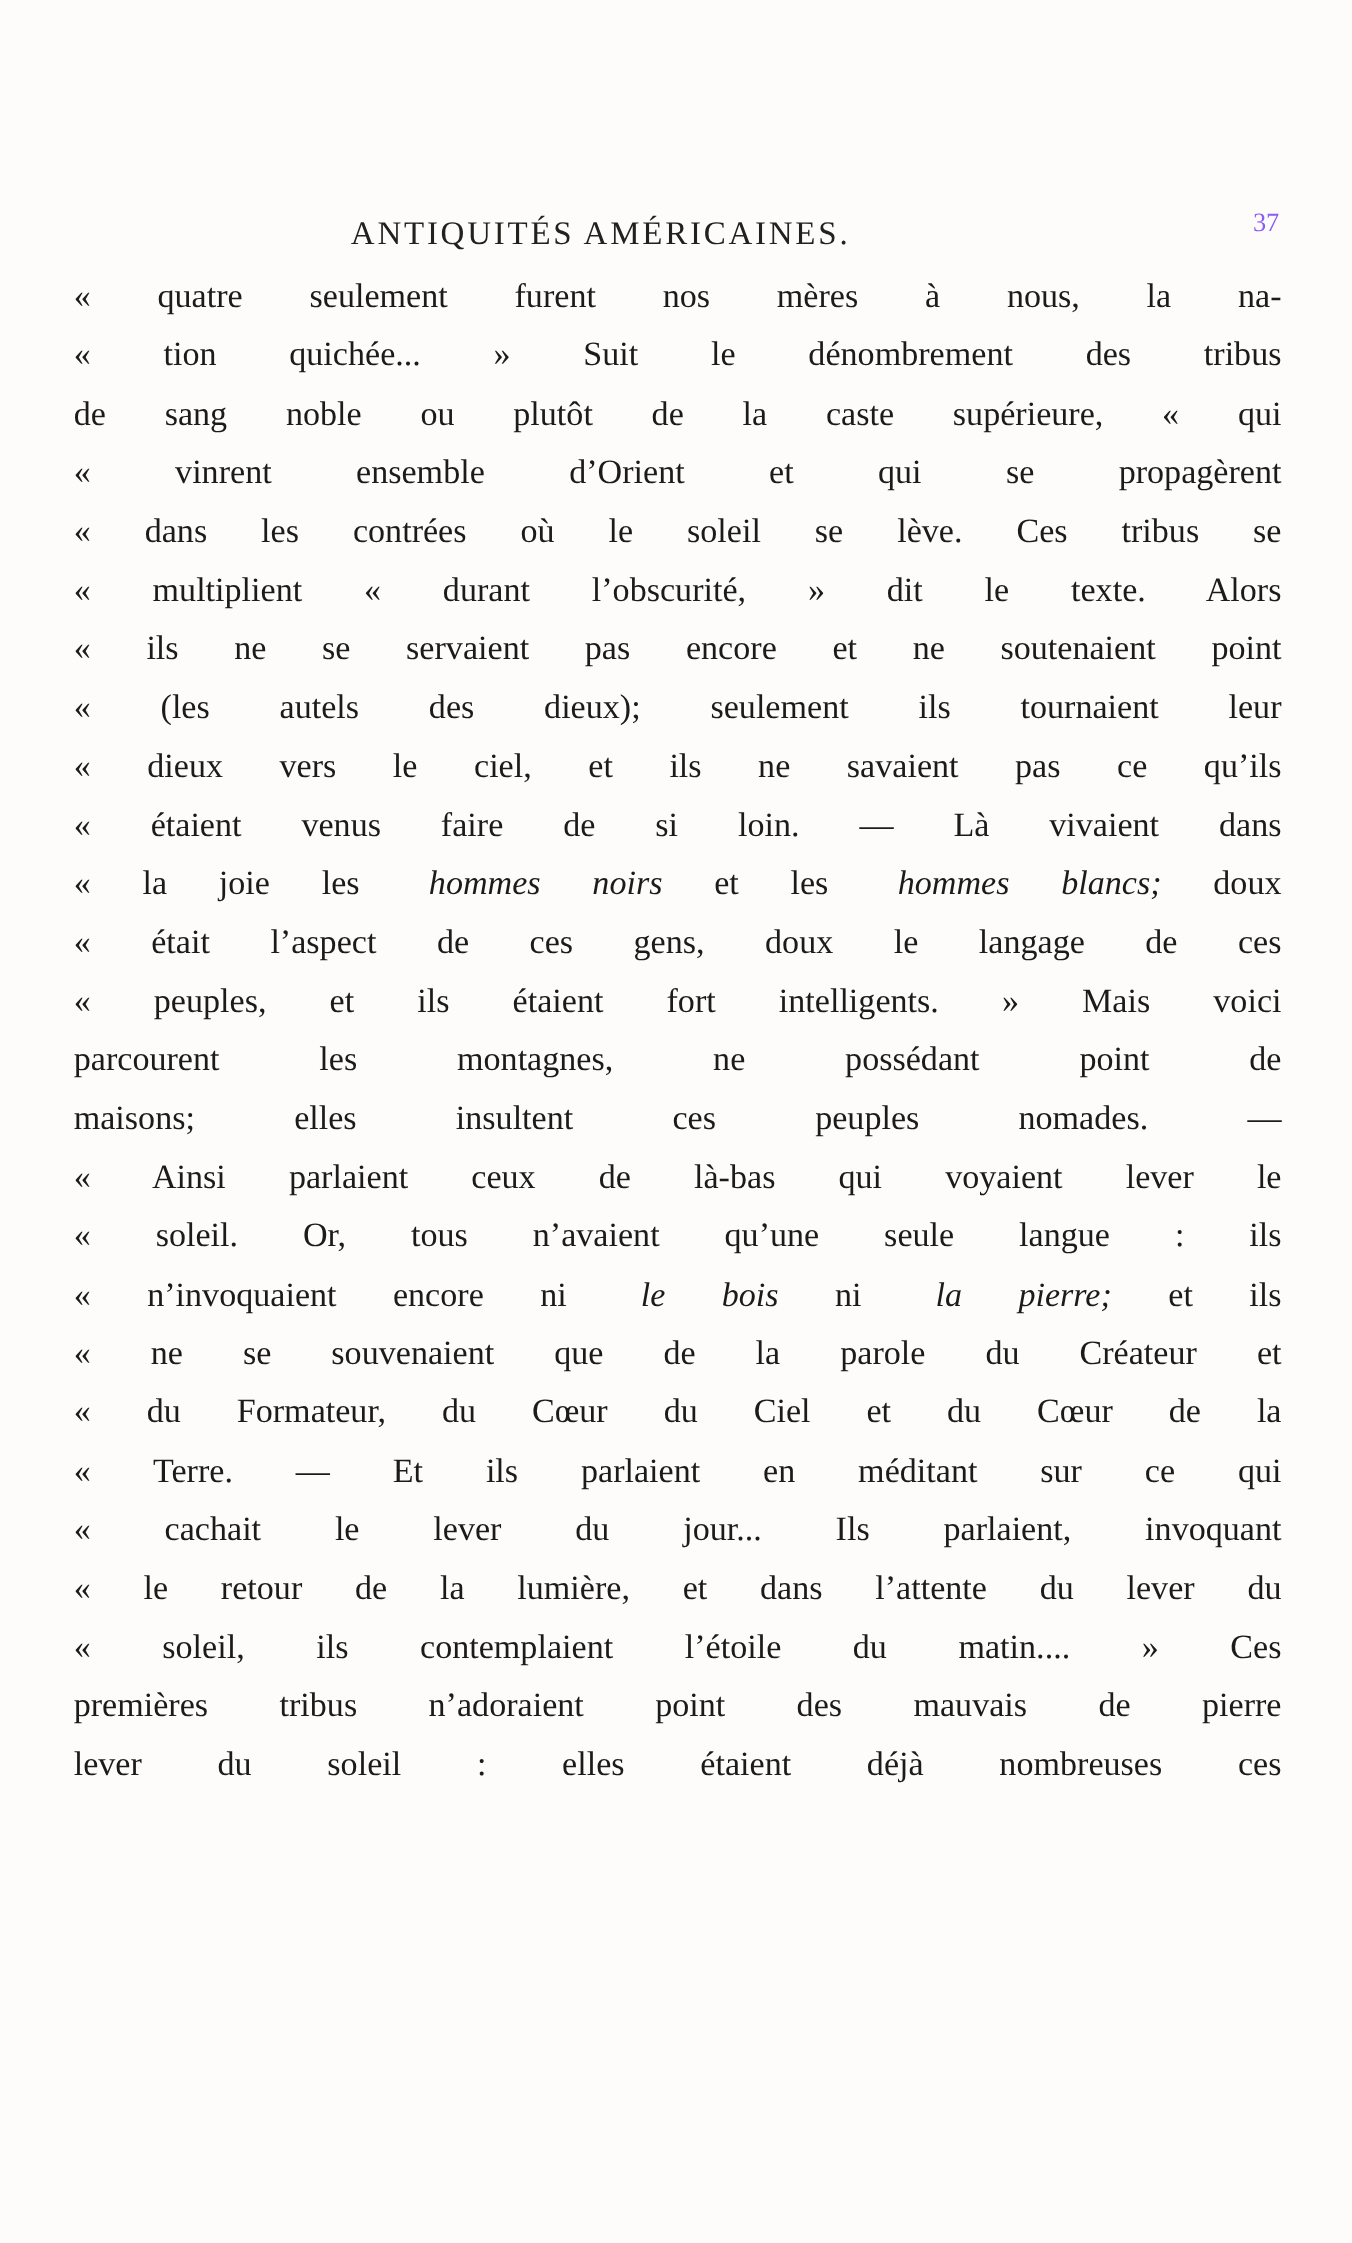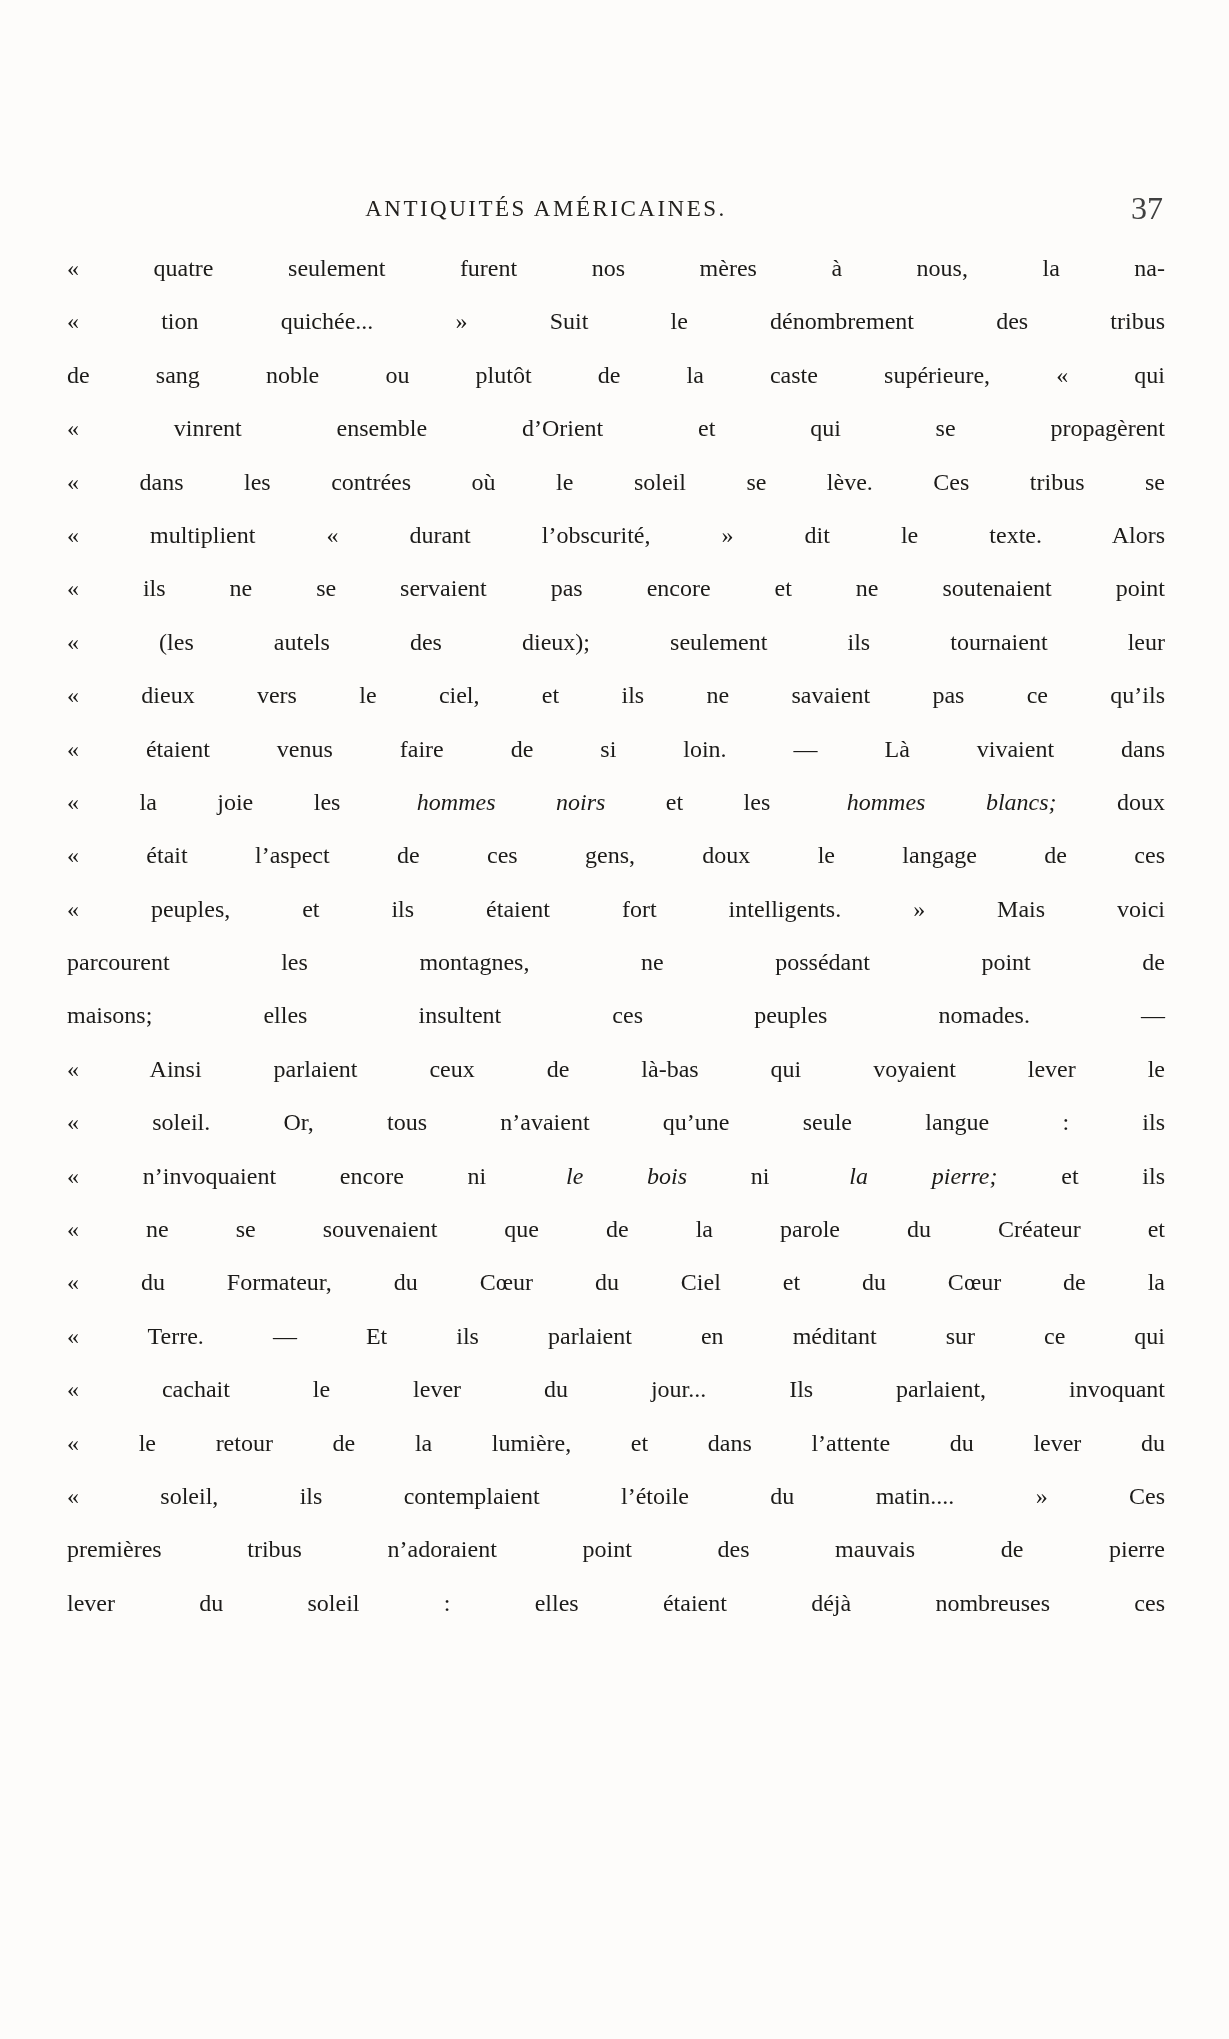--- a/index.html
+++ b/index.html
@@ -30,36 +30,36 @@
     position: relative;
     height: 34px;
     margin-bottom: 12px;
   }
 
   .running-title {
     position: absolute;
     left: 0;
     right: 140px;
     text-align: center;
-    font-size: 23px;
+    font-size: 30px;
     letter-spacing: 2.5px;
     font-variant: normal;
     color: #23211e;
   }
 
   .page-number {
     position: absolute;
     right: 2px;
     top: -6px;
-    font-size: 32px;
-    color: #404040;
+    font-size: 24px;
+    color: #8b5cf6;
   }
 
   .page-body {
-    font-size: 24px;
+    font-size: 31px;
     line-height: 53.4px;
     color: #1c1b19;
   }
 
   .line {
     text-align: justify;
     text-align-last: justify;
     white-space: nowrap;
     height: 53.4px;
   }

